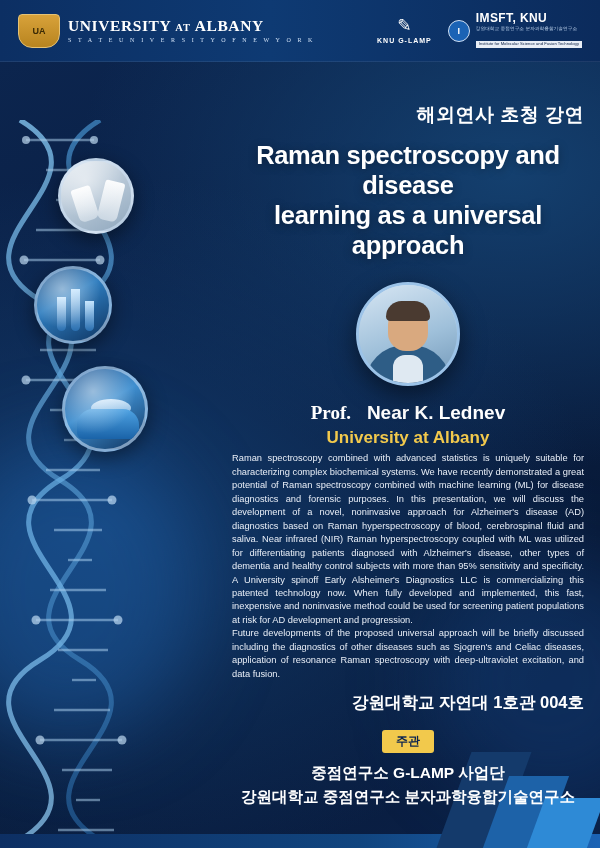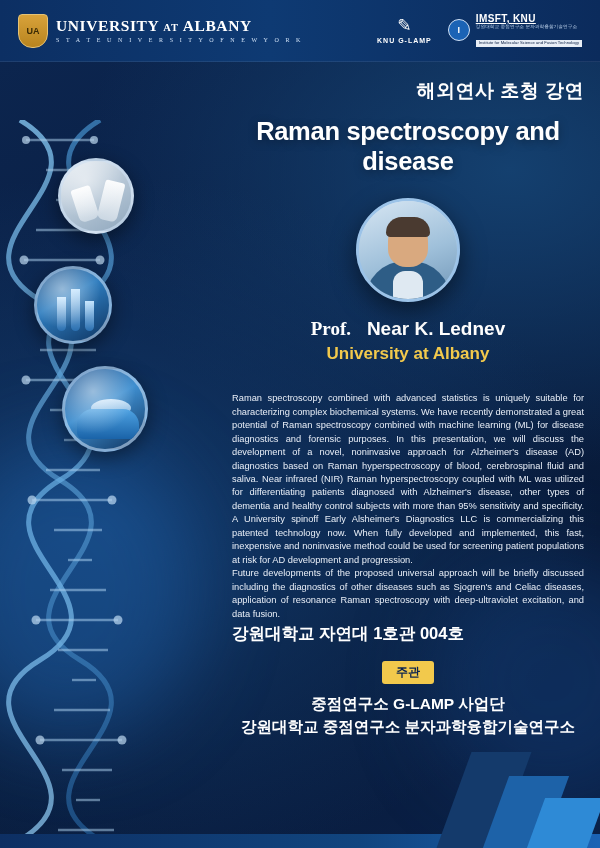--- a/index.html
+++ b/index.html
@@ -40,21 +40,21 @@
     position: relative;
     height: 62px;
     background: linear-gradient(90deg, #0c2f63 0%, #0e3a73 45%, #0b2b5c 100%);
     border-bottom: 1px solid rgba(255,255,255,0.08);
     display: flex; align-items: center;
     padding: 0 18px;
     z-index: 6;
   }
   .ua-logo { display: flex; align-items: center; gap: 8px; }
   .ua-seal {
-    width: 30px; height: 34px;
+    width: 42px; height: 34px;
     background: linear-gradient(#d8a23a, #b8841f);
     border-radius: 4px 4px 14px 14px;
     border: 1px solid #e5c274;
     position: relative;
     display: flex; align-items: center; justify-content: center;
     font-size: 9px; color: #3a2a05; font-weight: bold;
   }
   .ua-text { line-height: 1.05; }
   .ua-text .l1 {
     font-size: 15.5px; font-weight: bold; color: #ffffff; letter-spacing: .6px;
@@ -73,21 +73,21 @@
   .knu-lamp .mark { font-size: 17px; line-height: 1; }
   .knu-lamp .nm { font-size: 7px; letter-spacing: 1px; margin-top: 3px; font-weight: bold; }
   .imsft { display: flex; align-items: center; gap: 6px; }
   .imsft-badge {
     width: 22px; height: 22px; border-radius: 50%;
     background: #1b63b5; border: 1.5px solid #cfe0f5;
     display: flex; align-items: center; justify-content: center;
     color: #fff; font-size: 9px; font-weight: bold;
   }
   .imsft-txt { line-height: 1.15; color: #fff; }
-  .imsft-txt .t1 { font-size: 10px; font-weight: bold; letter-spacing: .4px; text-decoration: underline; }
+  .imsft-txt .t1 { font-size: 12px; font-weight: bold; letter-spacing: .4px; }
   .imsft-txt .t2 { font-size: 4.6px; color: #bed3ec; letter-spacing: .1px; }
   .imsft-txt .t3 {
     font-size: 4.2px; color: #0a1f44; background: #e8eef6;
     padding: 1px 3px; margin-top: 1px; display: inline-block;
   }
 
   
   .circle-photo {
     position: absolute;
     border-radius: 50%;
@@ -130,20 +130,21 @@
     position: absolute;
     left: 232px; top: 78px; width: 352px;
     z-index: 5;
   }
   .kicker {
     text-align: right;
     color: #ffffff;
     font-size: 19px; font-weight: bold;
     letter-spacing: .5px;
     margin-bottom: 12px;
+    margin-top: 24px;
   }
   .title {
     text-align: center;
     color: #ffffff;
     font-size: 25.5px;
     font-weight: bold;
     line-height: 1.18;
     letter-spacing: -0.3px;
     text-shadow: 0 2px 10px rgba(0,0,0,.35);
   }
@@ -190,40 +191,40 @@
   .speaker-name .pre { color: #ffffff; font-family: Liberation Serif, serif; }
   .speaker-name .nm { color: #ffffff; }
   .speaker-affil {
     margin-top: 4px;
     text-align: center;
     color: #f2c94c;
     font-size: 17px; font-weight: bold;
   }
 
   .abstract {
-    margin-top: 28px;
+    margin-top: 4px;
     color: #e8eef7;
     font-size: 9.3px;
     line-height: 1.45;
     text-align: justify;
   }
   .abstract p + p { margin-top: 0px; }
 
   .when {
     margin-top: 18px;
     text-align: center;
     color: #f2c94c;
     font-size: 17.5px; font-weight: bold;
     line-height: 1.45;
   }
   .where {
-    text-align: left;
+    text-align: right;
     color: #ffffff;
     font-size: 16.5px; font-weight: bold;
-    margin-top: 2px;
+    margin-top: 11px;
   }
   .host-badge {
     margin: 16px auto 0;
     width: 52px;
     text-align: center;
     background: #f2c94c;
     color: #0a2350;
     font-size: 12px; font-weight: bold;
     border-radius: 3px;
     padding: 3px 0;
@@ -363,20 +364,21 @@
     <div class="dish"></div>
     <div class="gloves"></div>
   </div>
 
   <div class="content">
 
     <div class="kicker">해외연사 초청 강연</div>
 
     <div class="title">
       <div>Raman spectroscopy and disease</div>
+      <div>learning as a universal approach</div>
     </div>
 
     <div class="speaker-wrap">
       <div class="sp-bg"></div>
       <div class="sp-body"></div>
       <div class="sp-shirt"></div>
       <div class="sp-head"></div>
       <div class="sp-hair"></div>
     </div>
 

